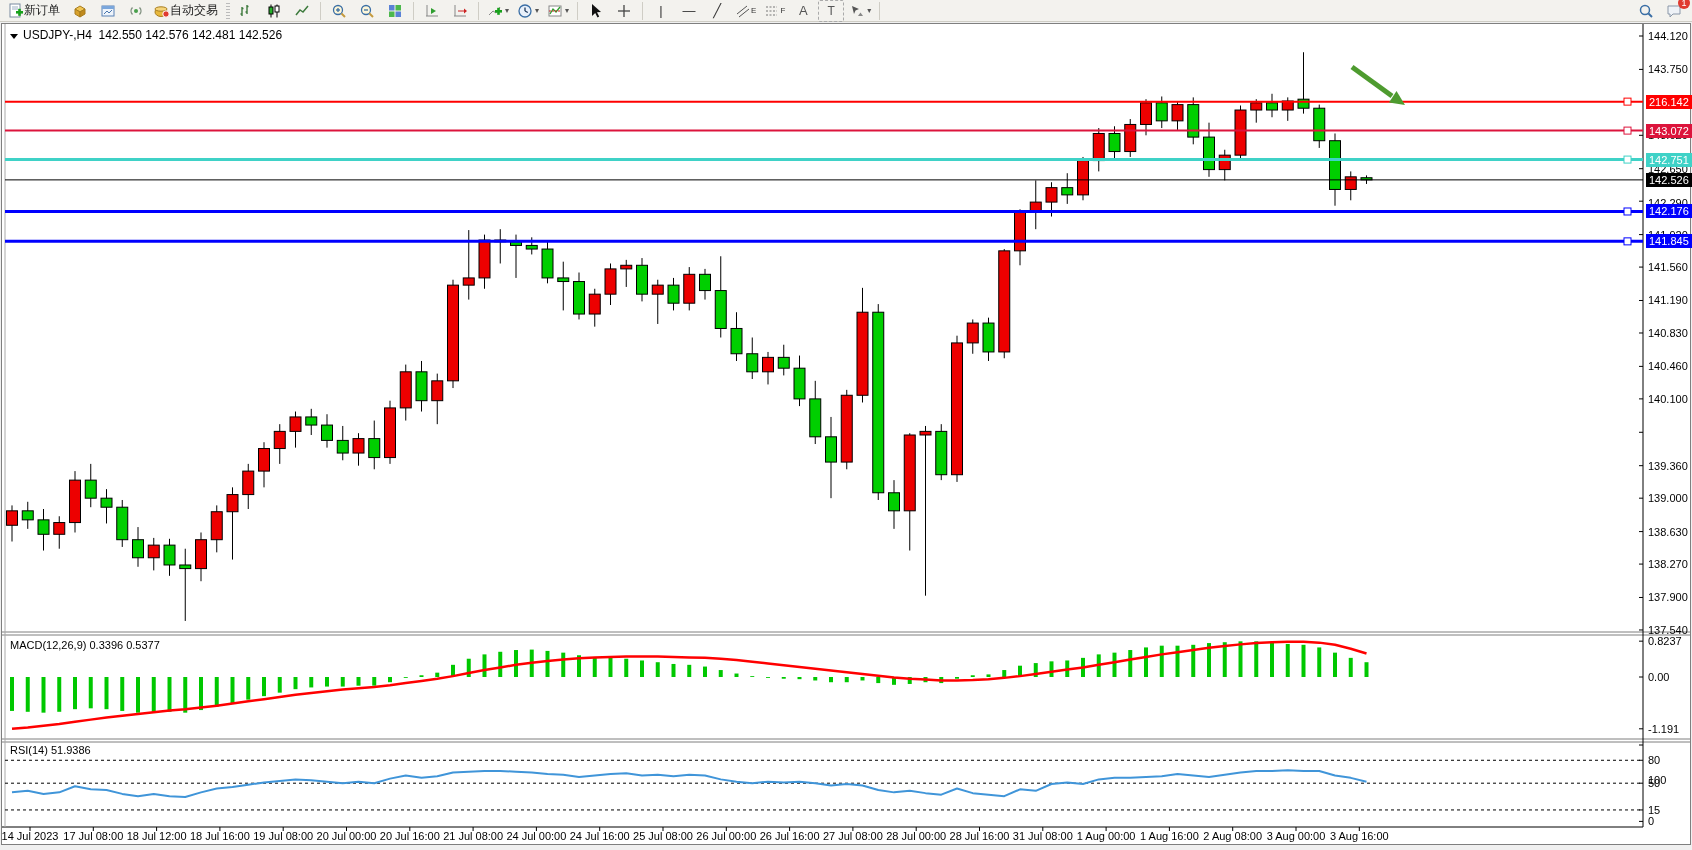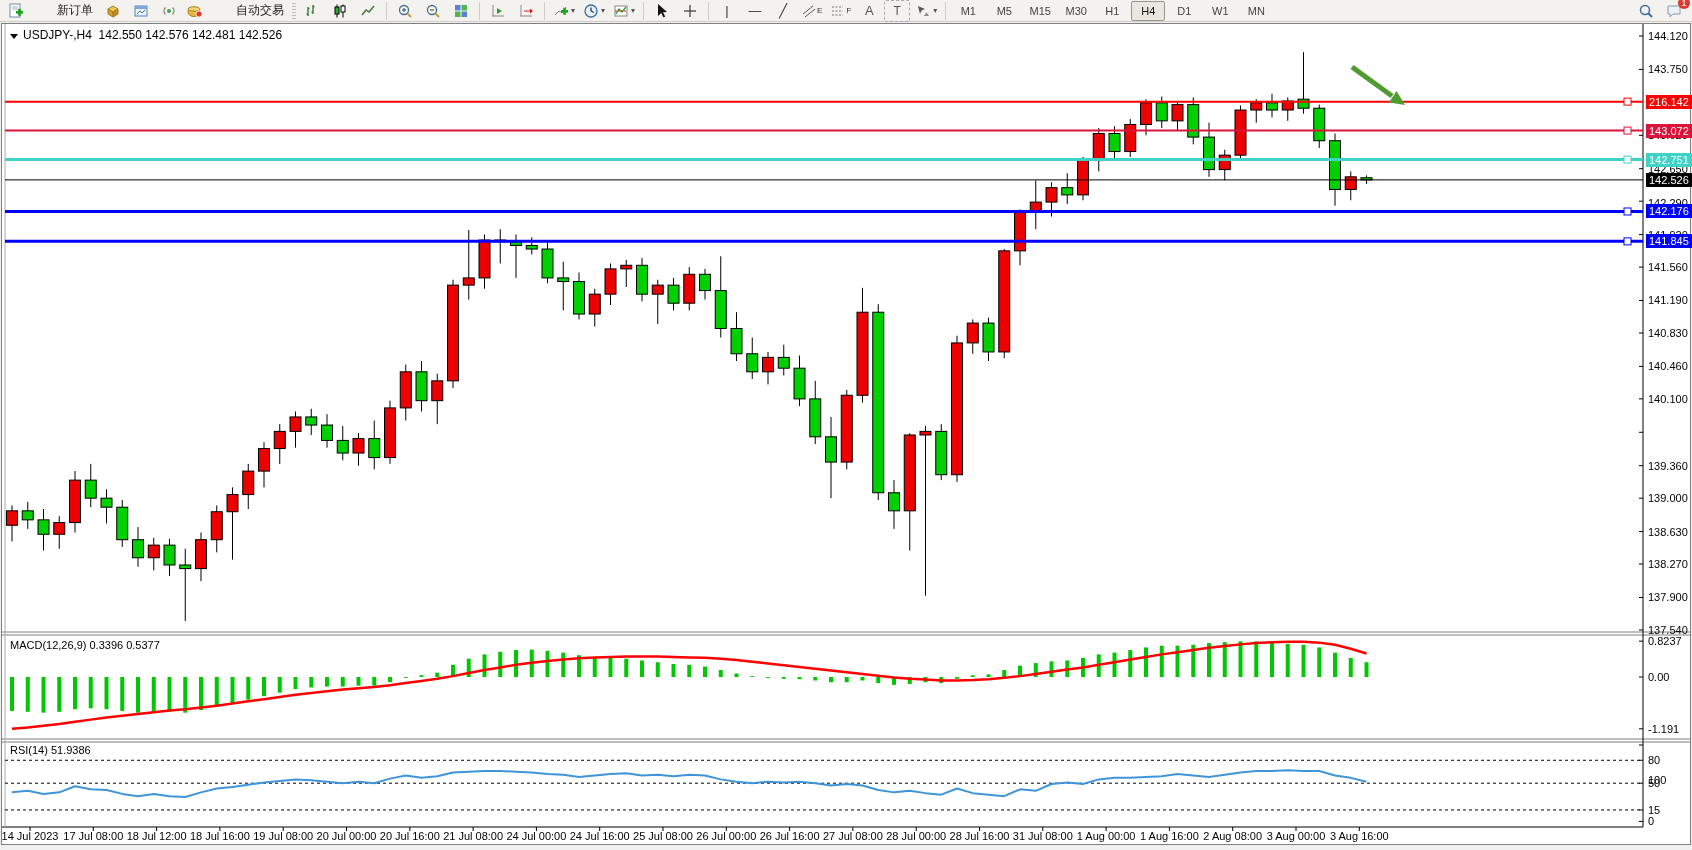--- a/index.html
+++ b/index.html
@@ -2,21 +2,21 @@
 <html><head>
 <meta charset="utf-8">
 <style>
   html,body{margin:0;padding:0;width:1692px;height:850px;overflow:hidden;
     background:#f0f0f0;font-family:"Liberation Sans",sans-serif;}
   
   .toolbar{position:absolute;left:0;top:0;width:1692px;height:22px;background:#f3f2ee;
     border-bottom:1px solid #cfcdc5;display:flex;align-items:center;padding:0 4px;box-sizing:border-box;}
   .tbtn{height:20px;min-width:20px;display:inline-flex;align-items:center;justify-content:center;
     margin:0 1px;border:1px solid transparent;border-radius:2px;font-size:12px;color:#222;white-space:nowrap;padding:0 2px;}
-  .tbtn.text{padding:0 4px 0 2px;gap:33px;}
+  .tbtn.text{padding:0 4px 0 2px;}
   .tfbtn{height:18px;min-width:26px;display:inline-flex;align-items:center;justify-content:center;
     margin:0 1px;font-size:11px;color:#444;border:1px solid transparent;padding:0 3px;}
   .tfbtn.active{background:#e9e7e0;border:1px solid #9a988f;border-radius:2px;color:#111;}
   .sep{width:1px;height:18px;background:#cfcdc5;margin:0 4px;}
   .grip{width:4px;height:16px;margin:0 2px;background:repeating-linear-gradient(#bbb,#bbb 1px,transparent 1px,transparent 3px);}
   .ddt{font-size:8px;color:#555;margin-left:2px;}
   .toolbar-right{margin-left:auto;display:flex;align-items:center;}
   .badge{position:absolute;right:-4px;top:-4px;width:12px;height:12px;background:#e03a2f;color:#fff;
     border-radius:50%;font-size:9px;display:flex;align-items:center;justify-content:center;}
   .glyph{font-size:13px;line-height:1;color:#333;}
@@ -214,31 +214,20 @@
       <span>T</span>
     </div>
   <div class="tbtn">
     <svg width="16" height="16">
         <polygon points="3,3 10,6 6.5,7.5 5,11" fill="#555"></polygon>
         <polygon points="9,13 14,13 11.5,9.5" fill="#888"></polygon>
       </svg>
     <span class="ddt">▾</span>
   </div>
   <div class="sep"></div>
-  <div id="tf-group" style="display:flex;align-items:center;">
-      <div class="tfbtn">M1</div>
-      <div class="tfbtn">M5</div>
-      <div class="tfbtn">M15</div>
-      <div class="tfbtn">M30</div>
-      <div class="tfbtn">H1</div>
-      <div class="tfbtn active">H4</div>
-      <div class="tfbtn">D1</div>
-      <div class="tfbtn">W1</div>
-      <div class="tfbtn">MN</div>
-    </div>
   <div class="toolbar-right">
     <div class="tbtn">
       <svg width="16" height="16">
           <circle cx="7" cy="7" r="4.5" fill="none" stroke="#3a6ea5" stroke-width="1.5"></circle>
           <line x1="10.5" y1="10.5" x2="14" y2="14" stroke="#3a6ea5" stroke-width="2"></line>
         </svg>
     </div>
     <div class="tbtn" style="position:relative;">
       <svg width="16" height="16">
           <path d="M2 3 h12 v8 h-7 l-3 3 v-3 h-2 z" fill="#eef2f7" stroke="#8a97a8"></path>

